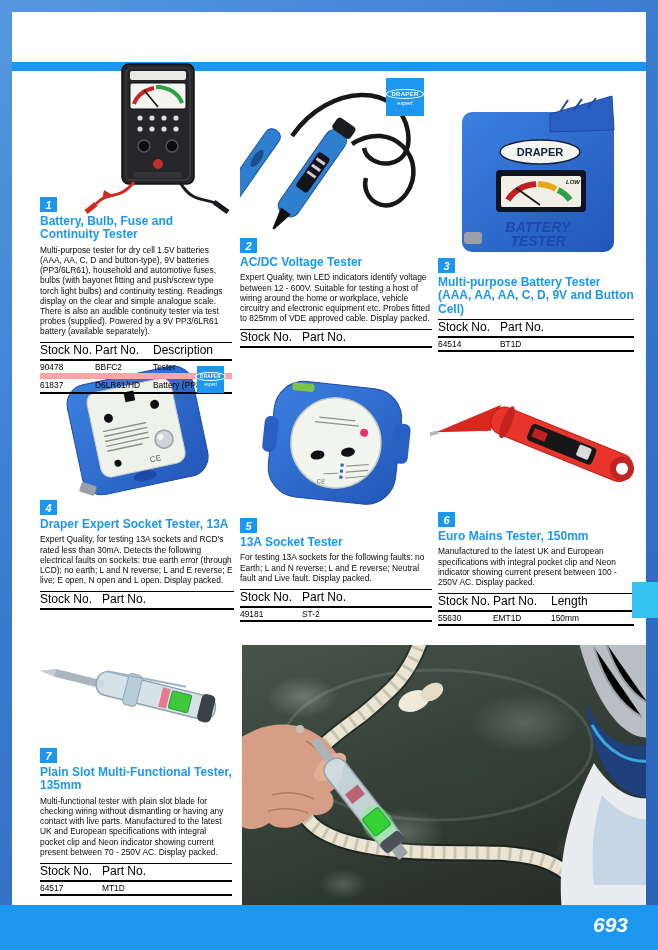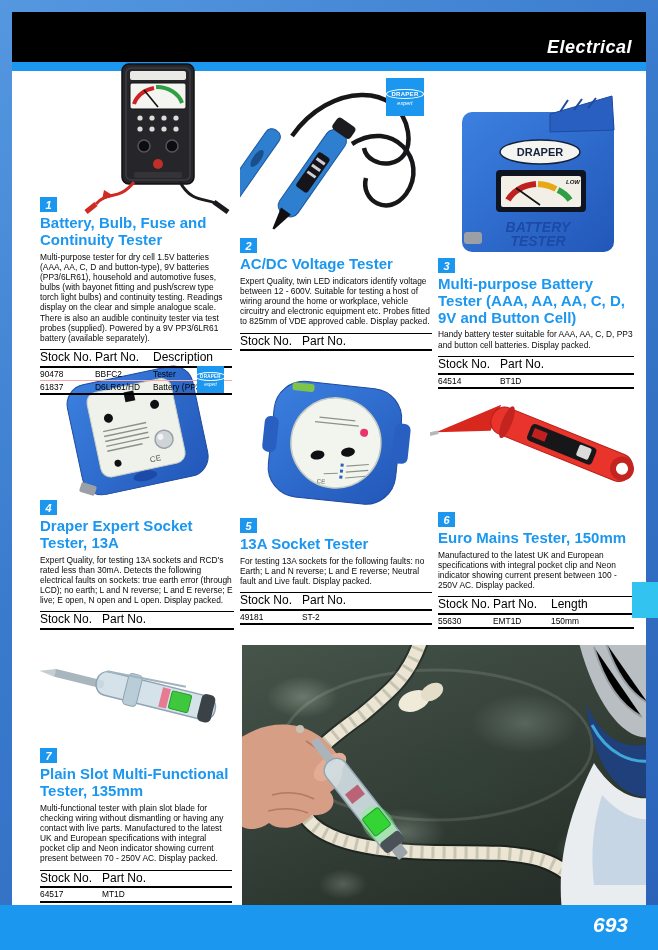--- a/index.html
+++ b/index.html
@@ -11,26 +11,26 @@
   .header-title{position:absolute;right:14px;bottom:4px;color:#fff;font-weight:bold;font-style:italic;
     font-size:18px;letter-spacing:.5px;}
   .blue-strip{position:absolute;left:0;top:50px;width:634px;height:9px;background:#1C97F0;}
   .footer-bar{position:absolute;left:0;top:905px;width:658px;height:57px;background:#1C97F0;}
   .page-num{position:absolute;right:30px;top:8px;color:#fff;font-weight:bold;font-style:italic;font-size:21px;}
   .edge-tab{position:absolute;left:632px;top:582px;width:26px;height:36px;background:#32C3F1;z-index:6;}
 
   .product{position:absolute;z-index:3;}
   .num{width:17px;height:15px;background:#1C97F0;color:#fff;font-weight:bold;font-style:italic;
     font-size:11px;display:flex;align-items:center;justify-content:center;margin-bottom:3px;}
-  .title{color:#1C97F0;font-weight:bold;font-size:15px;line-height:1.12;margin:2px 0 3px;}
+  .title{color:#1C97F0;font-weight:bold;font-size:12px;line-height:1.12;margin:2px 0 3px;}
   .desc{font-size:8.4px;line-height:1.21;color:#0a0a0a;margin:0 0 6px;}
   .spec{width:100%;border-collapse:collapse;border-top:1px solid #000;}
   .spec th{font-weight:normal;font-size:12px;text-align:left;vertical-align:bottom;
     padding:1px 0;border-bottom:2px solid #000;line-height:1.15;}
-  .spec td{font-size:8.4px;padding:2px 0 1px;border-bottom:1px solid #fca5a5;line-height:1.1;}
+  .spec td{font-size:8.4px;padding:2px 0 1px;border-bottom:6px solid #fca5a5;line-height:1.1;}
   .spec tr:last-child td{border-bottom:2px solid #000;}
 
   .img{position:absolute;z-index:2;}
   .draper-badge{position:absolute;background:#1C97F0;display:flex;flex-direction:column;
     align-items:center;justify-content:center;z-index:4;}
   .badge-oval{border:1.5px solid #fff;border-radius:50%;padding:1px 4px;display:flex;
     align-items:center;justify-content:center;}
   .badge-brand{color:#fff;font-weight:bold;letter-spacing:.3px;}
   .badge-sub{color:#fff;font-style:italic;margin-top:1px;}
   .badge-lg{width:38px;height:38px;}
@@ -50,23 +50,20 @@
       radial-gradient(ellipse 40px 25px at 25% 92%, rgba(150,160,150,.38), transparent 60%),
       radial-gradient(ellipse 100px 60px at 55% 50%, rgba(50,65,55,.85), transparent 70%),
       linear-gradient(160deg,#46544a,#222b25);}
 </style>
 </head>
 <body>
 
 <div class="canvas">
   <div class="paper">
 
-    <div class="header-band">
-      <div class="header-title">Electrical</div>
-    </div>
     <div class="blue-strip"></div>
 
     <svg class="img" style="left:70px;top:50px" width="150" height="152" viewBox="0 0 150 152">
       <g>
         <rect x="40" y="2" width="72" height="120" rx="7" fill="#26262a" stroke="#101012" stroke-width="1.5"></rect>
         <rect x="44" y="6" width="64" height="112" rx="5" fill="none" stroke="#3c3c42" stroke-width="1.5"></rect>
         <rect x="48" y="9" width="56" height="9" rx="2" fill="#e9e9e6"></rect>
         <rect x="48" y="21" width="56" height="26" rx="2" fill="#f4f4f0" stroke="#111" stroke-width="1"></rect>
         <path d="M52 42 A 26 22 0 0 1 72 26" stroke="#cc2222" stroke-width="4" fill="none"></path>
         <path d="M74 25 A 26 22 0 0 1 100 41" stroke="#2f9e44" stroke-width="4" fill="none"></path>
@@ -310,21 +307,20 @@
           <th style="width:62px">Stock No.</th>
           <th>Part No.</th>
         </tr>
       </tbody>
         </table>
     </div>
 
     <div class="product" style="left:426px;top:246px;width:196px">
       <div class="num">3</div>
       <div class="title">Multi-purpose Battery Tester (AAA, AA, AA, C, D, 9V and Button Cell)</div>
-      <p class="desc">Handy battery tester suitable for AAA, AA, C, D, PP3 and button cell batteries. Display packed.</p>
       <table class="spec">
         <tbody>
             <tr>
           <th style="width:62px">Stock No.</th>
           <th>Part No.</th>
         </tr>
         <tr>
           <td>64514</td>
           <td>BT1D</td>
         </tr>

